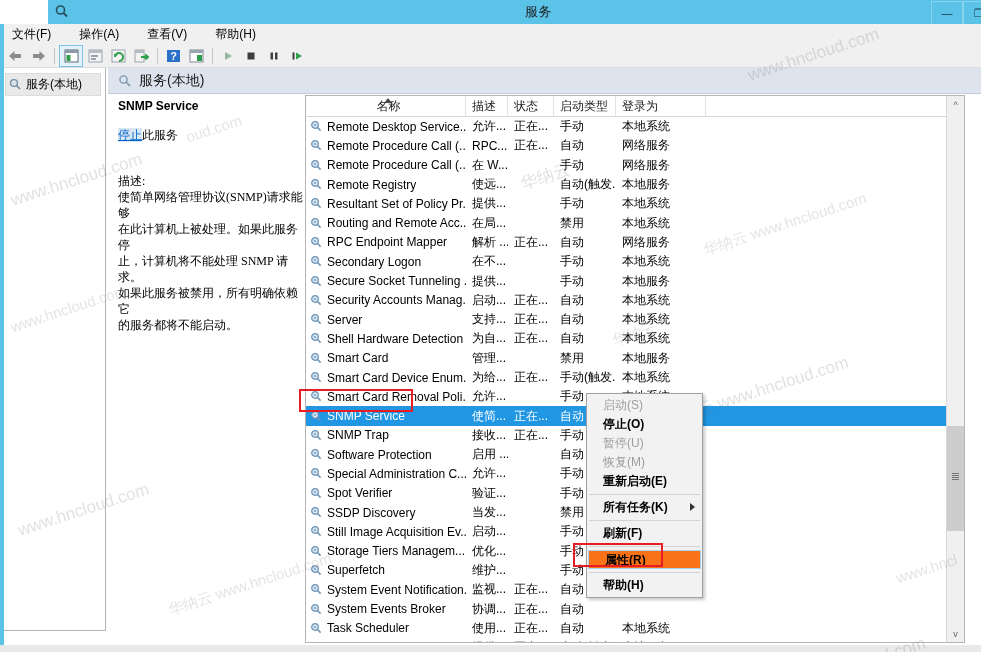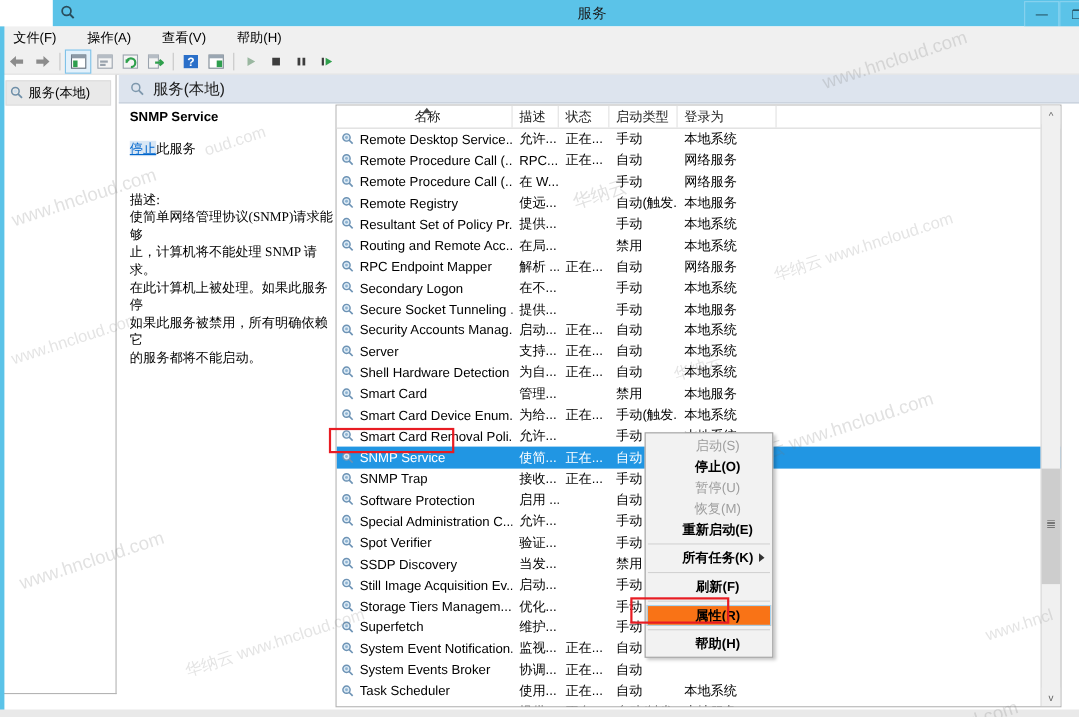--- a/index.html
+++ b/index.html
@@ -87,21 +87,21 @@
   .tabs{position:absolute;left:197px;top:576px;width:660px;height:20px;display:flex;
     align-items:flex-end;font-size:12px;}
   .tab{position:relative;height:17px;line-height:17px;padding:0 8px;background:#fff;
     border-left:1px solid #9a9a9a;border-right:1px solid #9a9a9a;border-top:1px solid #9a9a9a;
     transform:skewX(-14deg);margin-right:-1px;}
   .tab span{display:inline-block;transform:skewX(14deg);}
 
   
   .ctxmenu{position:absolute;left:586px;top:393px;width:115px;background:#f2f2f2;
     border:1px solid #a0a0a0;box-shadow:2px 2px 3px rgba(0,0,0,0.22);z-index:40;padding:2px 0;}
-  .ctx-item{height:19px;line-height:19px;padding-left:16px;font-size:12px;color:#000;position:relative;text-align:center;}
+  .ctx-item{height:19px;line-height:19px;padding-left:16px;font-size:12px;color:#000;position:relative;}
   .ctx-item.dis{color:#9d9d9d;}
   .ctx-item.bold{font-weight:bold;}
   .ctx-item .sub{position:absolute;right:7px;top:5px;width:0;height:0;
     border-top:4px solid transparent;border-bottom:4px solid transparent;border-left:5px solid #333;}
   .ctx-sep{height:1px;background:#d2d2d2;margin:3px 2px;}
   .ctx-item.hl{background:#f97316;border:1px solid #a8d4f0;box-sizing:border-box;margin:0 1px;}
 
   
   .redbox{position:absolute;border:2px solid #e81c23;z-index:60;pointer-events:none;}
   .leftedge{position:absolute;left:0;top:24px;width:4px;height:628px;background:#5bc3e8;}
@@ -248,22 +248,22 @@
     </div>
 
     <div class="details">
       <div class="det-title">SNMP Service</div>
       <div class="det-line">
         <span class="det-link">停止</span><span>此服务</span>
       </div>
       <div class="det-desc">
         <p>描述:</p>
         <p>使简单网络管理协议(SNMP)请求能够</p>
+        <p>在此计算机上被处理。如果此服务停</p>
         <p>止，计算机将不能处理 SNMP 请求。</p>
-        <p>在此计算机上被处理。如果此服务停</p>
         <p>如果此服务被禁用，所有明确依赖它</p>
         <p>的服务都将不能启动。</p>
       </div>
     </div>
 
     <div class="listview">
       <div class="lv-header" id="lv-header">
           <div class="lv-th" style="width: 160px; text-align: center;"><span>名称</span><span class="sortarrow"></span></div>
           <div class="lv-th" style="width: 42px;"><span>描述</span></div>
           <div class="lv-th" style="width: 46px;"><span>状态</span></div>

